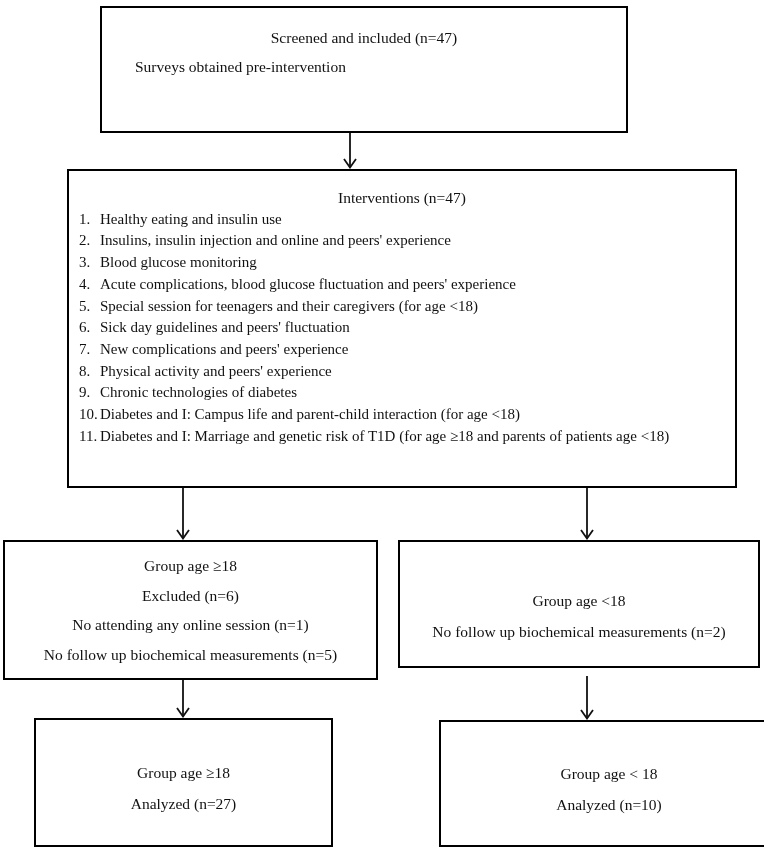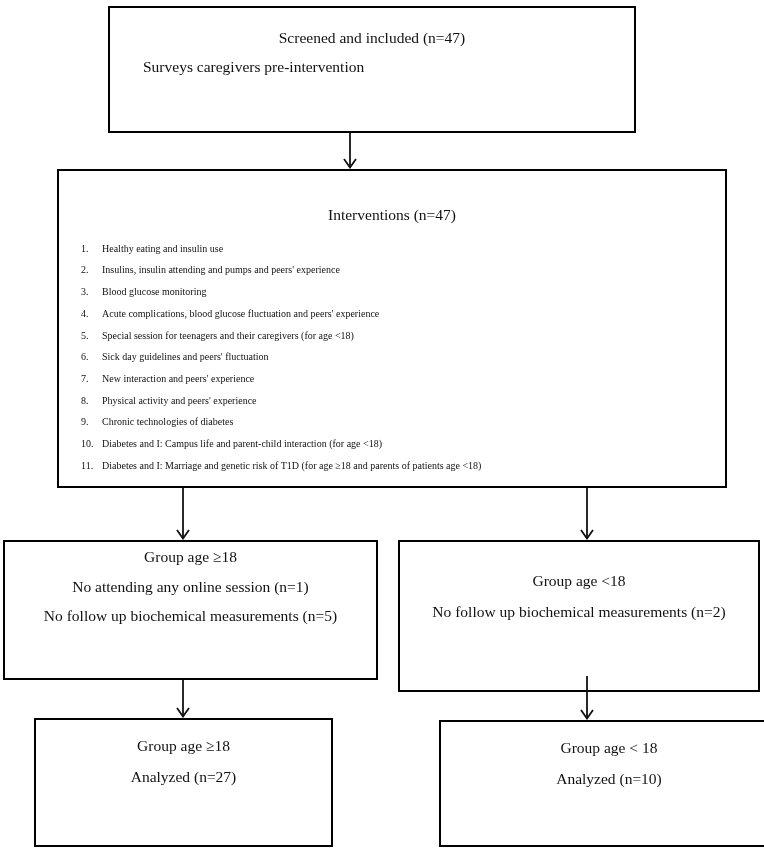--- a/index.html
+++ b/index.html
@@ -19,72 +19,72 @@
   }
   .box{
     position:absolute;
     border:2px solid var(--border);
     background:var(--background);
     box-sizing:border-box;
   }
   .heavy{border-width:2.5px;}
 
   
-  .box-screened{left:108px;top:6px;width:528px;height:127px;}
+  .box-screened{left:100px;top:6px;width:528px;height:127px;}
   .box-screened .title{text-align:center;margin-top:22px;line-height:16px;}
   .box-screened .line{margin:13px 0 0 33px;line-height:16px;}
 
   
-  .box-interventions{left:57px;top:169px;width:670px;height:319px;padding-top:33px;}
+  .box-interventions{left:67px;top:169px;width:670px;height:319px;padding-top:16px;}
   .box-interventions .title{text-align:center;line-height:21.7px;margin:0;}
-  ol.iv-list{list-style:none;counter-reset:iv;margin:12px;padding:0 23px 0 31px;font-size:10px;}
+  ol.iv-list{list-style:none;counter-reset:iv;margin:0;padding:0 23px 0 31px;font-size:15px;}
   ol.iv-list li{counter-increment:iv;position:relative;line-height:21.7px;}
   ol.iv-list li::before{content:counter(iv) ".";position:absolute;left:-21px;}
 
   
-  .cbox{display:flex;flex-direction:column;text-align:center;}
+  .cbox{display:flex;flex-direction:column;justify-content:center;text-align:center;}
   .box-excl-ge18{left:3px;top:540px;width:375px;height:140px;}
   .box-excl-ge18 .line{line-height:29.5px;}
-  .box-excl-lt18{left:398px;top:540px;width:362px;height:152px;padding-top:23px;}
+  .box-excl-lt18{left:398px;top:540px;width:362px;height:128px;padding-top:23px;}
   .box-excl-lt18 .line{line-height:31px;}
   .box-anal-ge18{left:34px;top:718px;width:299px;height:129px;padding-top:10px;}
   .box-anal-ge18 .line{line-height:31px;}
   .box-anal-lt18{left:439px;top:720px;width:340px;height:127px;padding-top:10px;font-family:Liberation Serif, serif;}
   .box-anal-lt18 .line{line-height:31px;}
 
   .arrow{position:absolute;}
   .arrow svg{display:block;}
 </style>
 </head>
 <body>
 
 <div class="canvas">
 
   <div class="box box-screened">
     <div class="title">Screened and included (n=47)</div>
-    <div class="line">Surveys caregivers pre-intervention</div>
+    <div class="line">Surveys obtained pre-intervention</div>
   </div>
 
   <div class="arrow" style="left:342px;top:133px;">
     <svg width="16" height="36" viewBox="0 0 16 36" xmlns="http://www.w3.org/2000/svg">
       <line x1="8" y1="0" x2="8" y2="33" stroke="#111" stroke-width="1.8"></line>
       <polyline points="2,26 8,34.5 14,26" fill="none" stroke="#111" stroke-width="1.8"></polyline>
     </svg>
   </div>
 
   <div class="box box-interventions">
     <div class="title">Interventions (n=47)</div>
     <ol class="iv-list">
       <li>Healthy eating and insulin use</li>
-      <li>Insulins, insulin attending and pumps and peers' experience</li>
+      <li>Insulins, insulin injection and online and peers' experience</li>
       <li>Blood glucose monitoring</li>
       <li>Acute complications, blood glucose fluctuation and peers' experience</li>
       <li>Special session for teenagers and their caregivers (for age &lt;18)</li>
       <li>Sick day guidelines and peers' fluctuation</li>
-      <li>New interaction and peers' experience</li>
+      <li>New complications and peers' experience</li>
       <li>Physical activity and peers' experience</li>
       <li>Chronic technologies of diabetes</li>
       <li>Diabetes and I: Campus life and parent-child interaction (for age &lt;18)</li>
       <li>Diabetes and I: Marriage and genetic risk of T1D (for age ≥18 and parents of patients age &lt;18)</li>
     </ol>
   </div>
 
   <div class="arrow" style="left:175px;top:488px;">
     <svg width="16" height="52" viewBox="0 0 16 52" xmlns="http://www.w3.org/2000/svg">
       <line x1="8" y1="0" x2="8" y2="49" stroke="#111" stroke-width="1.8"></line>
@@ -94,20 +94,21 @@
 
   <div class="arrow" style="left:579px;top:488px;">
     <svg width="16" height="52" viewBox="0 0 16 52" xmlns="http://www.w3.org/2000/svg">
       <line x1="8" y1="0" x2="8" y2="49" stroke="#111" stroke-width="1.8"></line>
       <polyline points="2,42 8,50.5 14,42" fill="none" stroke="#111" stroke-width="1.8"></polyline>
     </svg>
   </div>
 
   <div class="box heavy cbox box-excl-ge18">
     <div class="line">Group age ≥18</div>
+    <div class="line">Excluded (n=6)</div>
     <div class="line">No attending any online session (n=1)</div>
     <div class="line">No follow up biochemical measurements (n=5)</div>
   </div>
 
   <div class="box heavy cbox box-excl-lt18">
     <div class="line">Group age &lt;18</div>
     <div class="line">No follow up biochemical measurements (n=2)</div>
   </div>
 
   <div class="arrow" style="left:175px;top:680px;">

